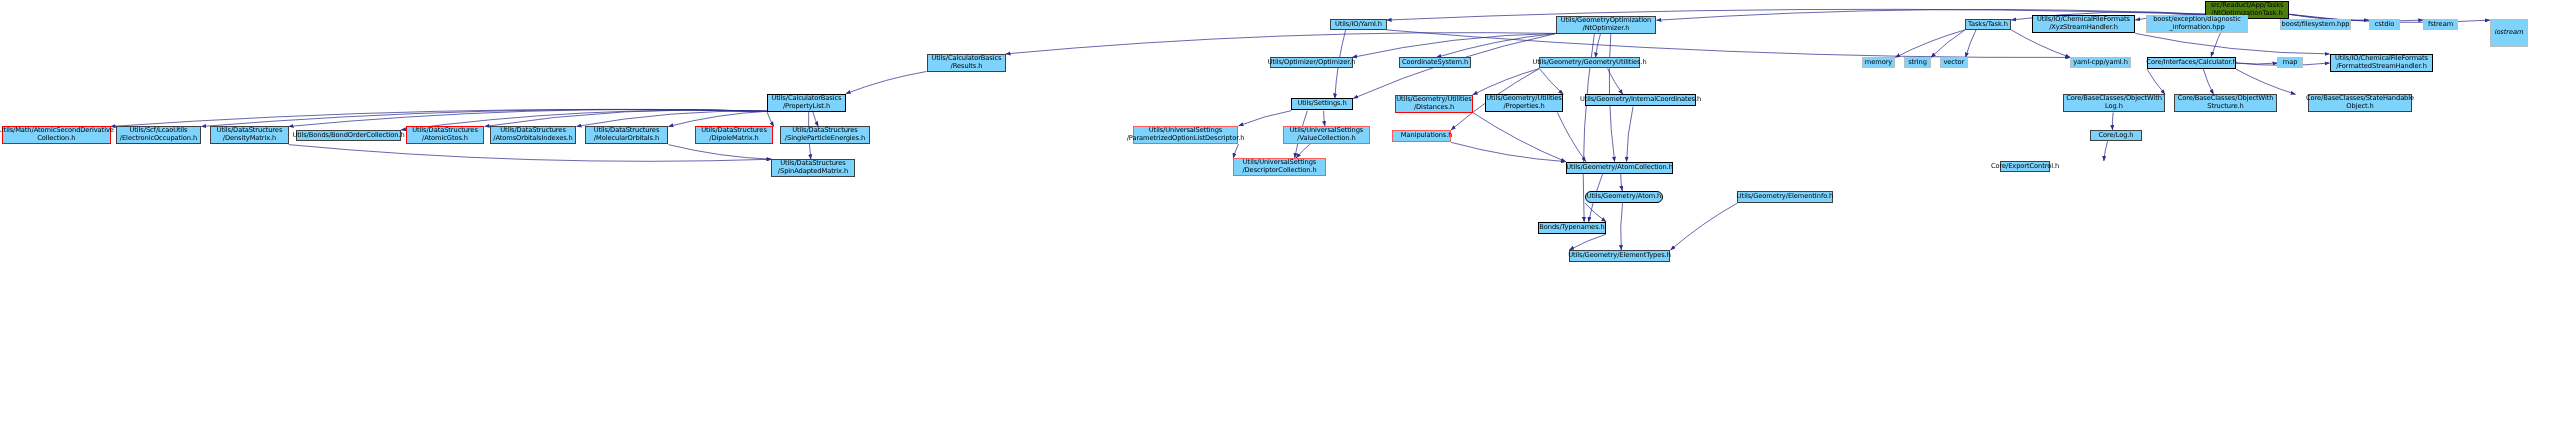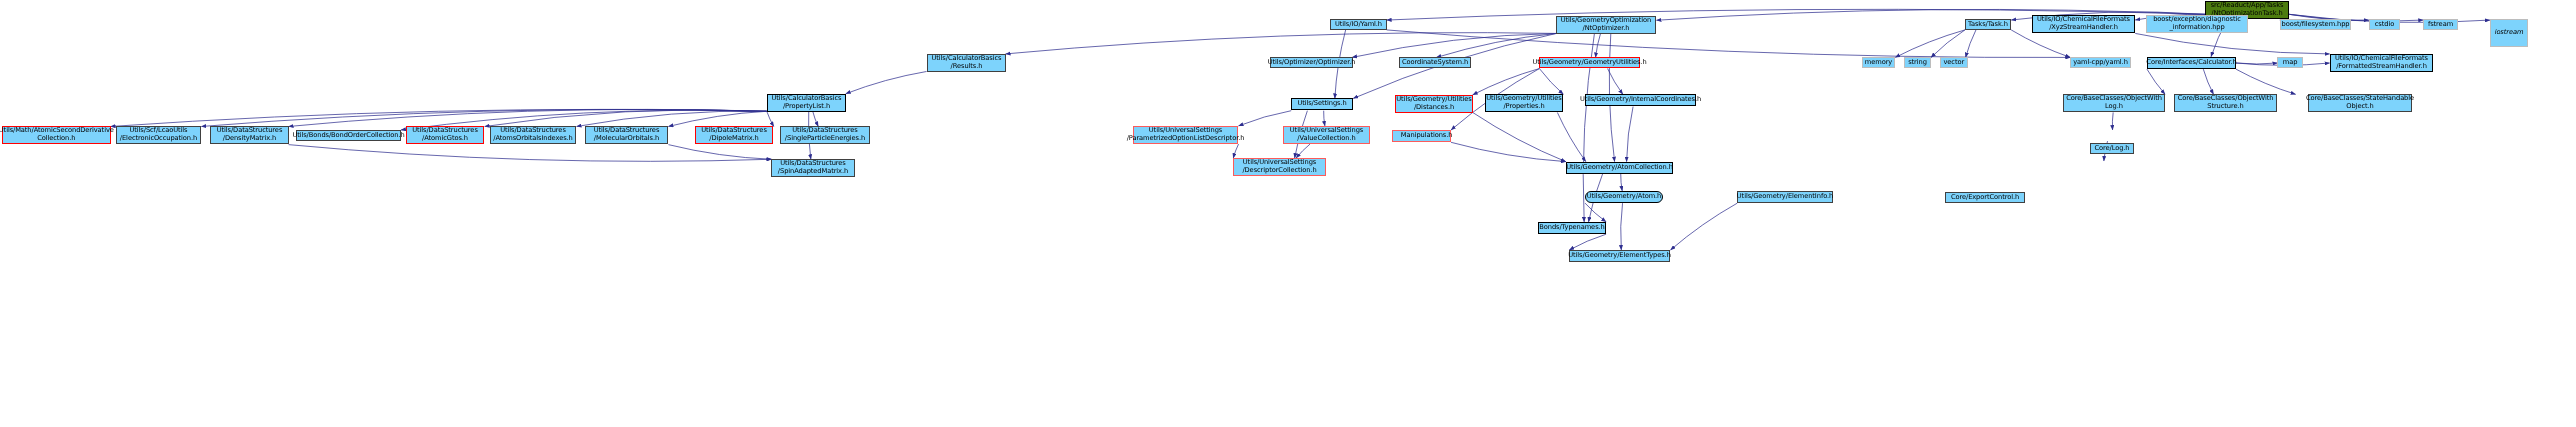--- a/index.html
+++ b/index.html
@@ -173,26 +173,26 @@
 /MolecularOrbitals.h</div>
       <div class="node red" style="left: 695px; top: 126px; width: 78px; height: 18px;">Utils/DataStructures
 /DipoleMatrix.h</div>
       <div class="node black" style="left: 780px; top: 126px; width: 90px; height: 18px;">Utils/DataStructures
 /SingleParticleEnergies.h</div>
       <div class="node redsoft" style="left: 1133px; top: 126px; width: 105px; height: 18px;">Utils/UniversalSettings
 /ParametrizedOptionListDescriptor.h</div>
       <div class="node redsoft" style="left: 1283px; top: 126px; width: 87px; height: 18px;">Utils/UniversalSettings
 /ValueCollection.h</div>
       <div class="node redsoft" style="left: 1392px; top: 130px; width: 59px; height: 12.3px; padding-left: 12px;">Manipulations.h</div>
-      <div class="node black" style="left: 2090px; top: 143px; width: 44px; height: 11px;">Core/Log.h</div>
+      <div class="node black" style="left: 2090px; top: 130px; width: 52px; height: 11px;">Core/Log.h</div>
       <div class="node black" style="left: 771px; top: 159px; width: 84px; height: 18px;">Utils/DataStructures
 /SpinAdaptedMatrix.h</div>
       <div class="node redsoft" style="left: 1233px; top: 158px; width: 93px; height: 18px;">Utils/UniversalSettings
 /DescriptorCollection.h</div>
       <div class="node bold" style="left: 1566px; top: 162px; width: 107px; height: 12.3px;">Utils/Geometry/AtomCollection.h</div>
-      <div class="node black" style="left: 1945px; top: 161px; width: 80px; height: 11px; margin-top: 31px;">Core/ExportControl.h</div>
+      <div class="node black" style="left: 2000px; top: 161px; width: 50px; height: 11px;">Core/ExportControl.h</div>
       <div class="node bold" style="left: 1585px; top: 191px; width: 78px; height: 12.3px; border-radius: 6px;">Utils/Geometry/Atom.h</div>
       <div class="node black" style="left: 1737px; top: 191px; width: 96px; height: 12.3px;">Utils/Geometry/ElementInfo.h</div>
       <div class="node bold" style="left: 1538px; top: 222px; width: 68px; height: 12.3px;">Bonds/Typenames.h</div>
       <div class="node black" style="left: 1569px; top: 250px; width: 101px; height: 12.3px;">Utils/Geometry/ElementTypes.h</div>
     </div>
 </div>
 
 
 </body></html>

